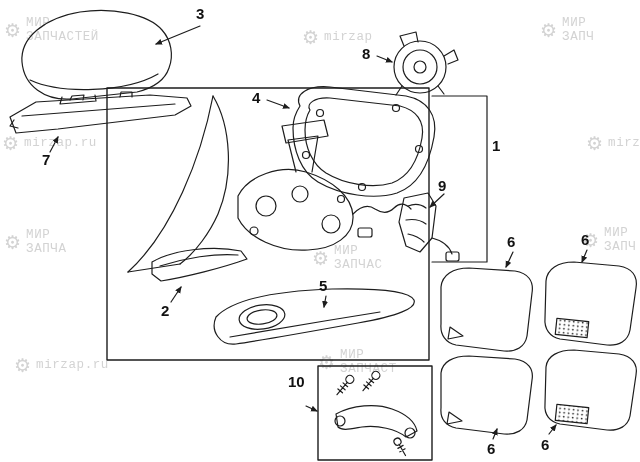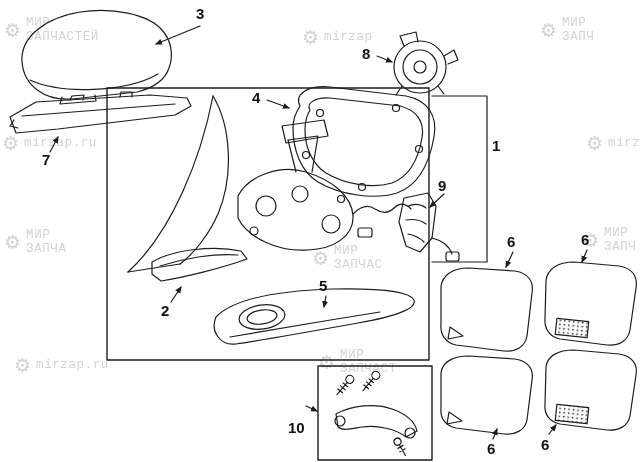--- a/index.html
+++ b/index.html
@@ -248,15 +248,15 @@
   <div class="callout" style="left:362px;top:46px">8</div>
   <div class="callout" style="left:252px;top:90px">4</div>
   <div class="callout" style="left:492px;top:138px">1</div>
   <div class="callout" style="left:438px;top:178px">9</div>
   <div class="callout" style="left:161px;top:303px">2</div>
   <div class="callout" style="left:319px;top:278px">5</div>
   <div class="callout" style="left:507px;top:234px">6</div>
   <div class="callout" style="left:581px;top:232px">6</div>
   <div class="callout" style="left:487px;top:441px">6</div>
   <div class="callout" style="left:541px;top:437px">6</div>
-  <div class="callout" style="left:288px;top:420px">10</div>
+  <div class="callout" style="left:288px;top:374px">10</div>
 
 </div>
 
 </body></html>

